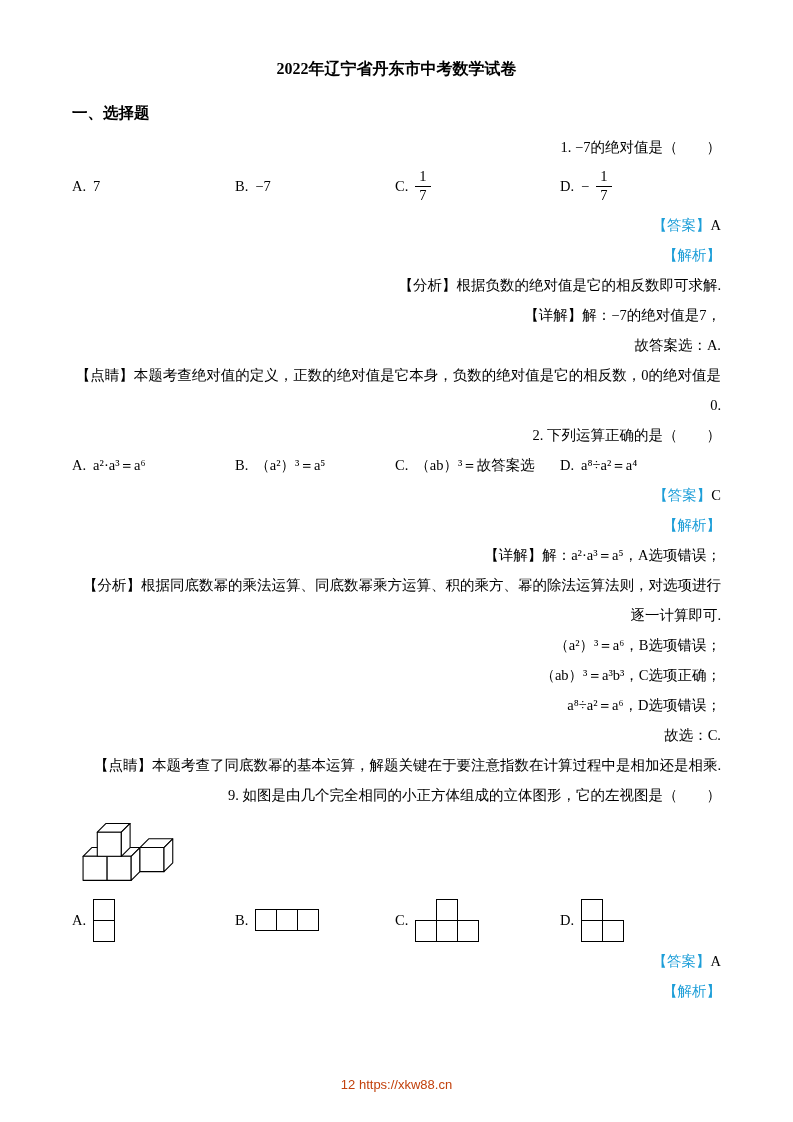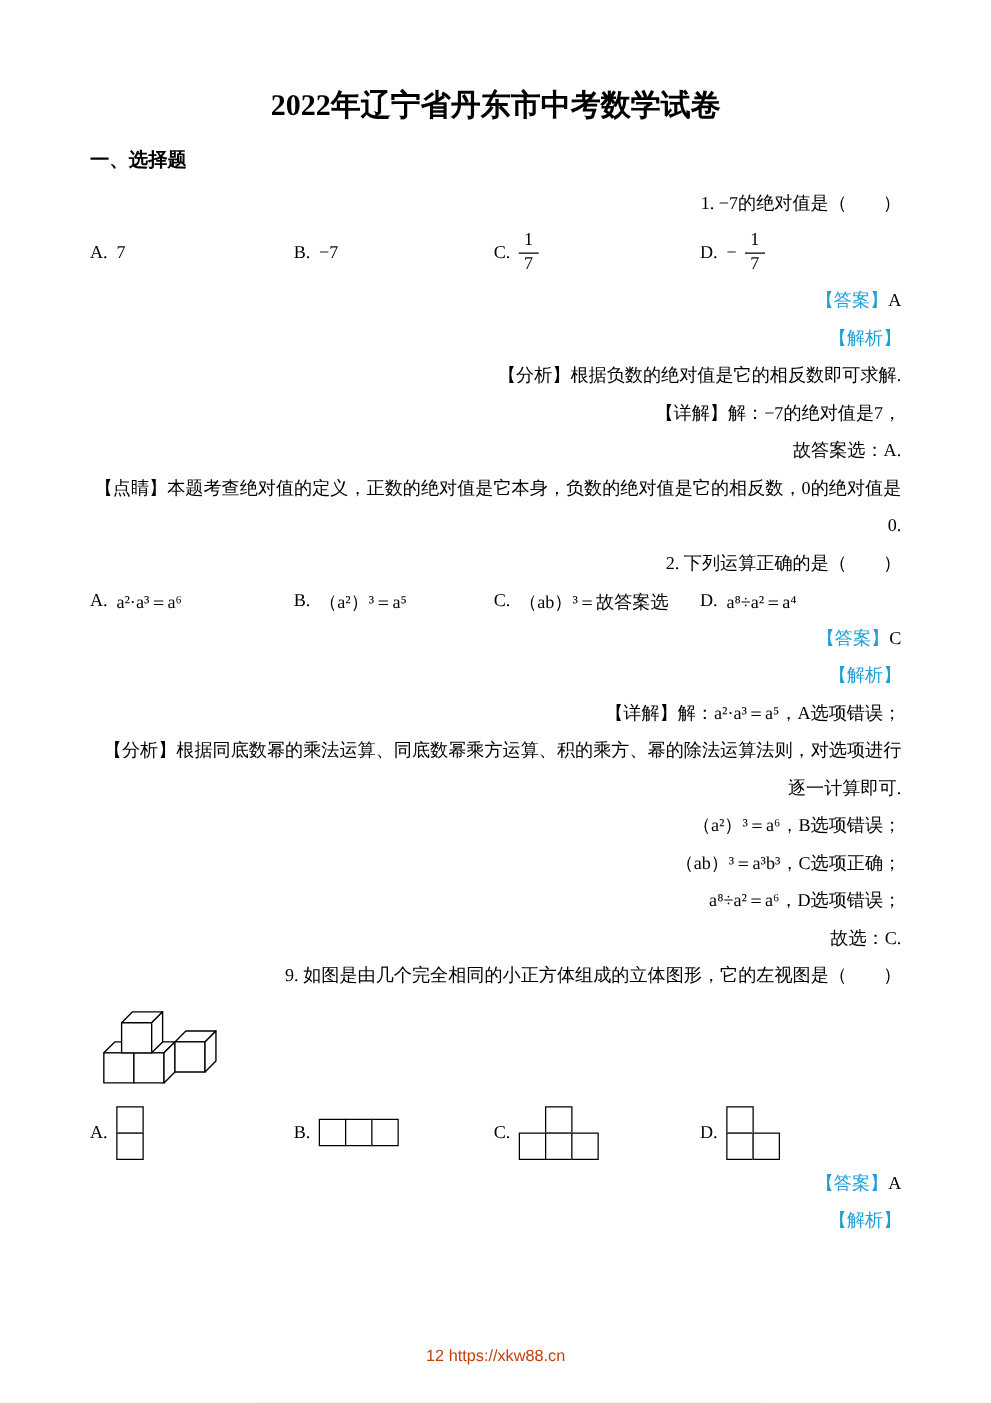--- a/index.html
+++ b/index.html
@@ -3,21 +3,21 @@
 <meta charset="utf-8">
 <style>
   html,body{margin:0;padding:0;background:#e8e8e8;}
   .page{
     width:793px;height:1122px;position:relative;background:#ffffff;
     box-sizing:border-box;padding:56px 72px 0;
     font-family:"Liberation Serif","DejaVu Serif",serif;
     color:#000;margin:0 auto;overflow:hidden;
   }
   .title{
-    text-align:center;font-size:24px;font-weight:bold;margin:16px 0 20px;
+    text-align:center;font-size:16px;font-weight:bold;margin:0 0 20px;
     line-height:26px;
   }
   .section-heading{font-size:15.5px;font-weight:bold;line-height:22px;margin:6px 0 8px;}
   .para{font-size:14.5px;line-height:30px;margin:0;text-align:right;}
   .qgap{}
   .blue{color:#1d9ed8;}
   .opt-row{position:relative;width:100%;}
   .opt-row.q1{height:48px;}
   .opt-row.q2{height:30px;}
   .opt{
@@ -105,20 +105,21 @@
   </div>
 
   <p class="para"><span class="blue" style="color: rgb(29, 158, 216);">【答案】</span><span>C</span></p>
   <p class="para"><span class="blue" style="color: rgb(29, 158, 216);">【解析】</span></p>
   <p class="para">【详解】解：a²·a³＝a⁵，A选项错误；</p>
   <p class="para">【分析】根据同底数幂的乘法运算、同底数幂乘方运算、积的乘方、幂的除法运算法则，对选项进行逐一计算即可.</p>
   <p class="para">（a²）³＝a⁶，B选项错误；</p>
   <p class="para">（ab）³＝a³b³，C选项正确；</p>
   <p class="para">a⁸÷a²＝a⁶，D选项错误；</p>
   <p class="para">故选：C.</p>
+  <p class="para">【点睛】本题考查了同底数幂的基本运算，解题关键在于要注意指数在计算过程中是相加还是相乘.</p>
 
   <p class="para qgap">9. 如图是由几个完全相同的小正方体组成的立体图形，它的左视图是（　　）</p>
 
   <div class="figure-block">
     <svg width="102" height="70" viewBox="0 0 92 64">
       <g fill="#ffffff" stroke="#000000" stroke-width="1" stroke-linejoin="round">
 
         <polygon points="4,35 12,27 34,27 26,35"></polygon>
         <polygon points="4,35 26,35 26,57 4,57"></polygon>
 

